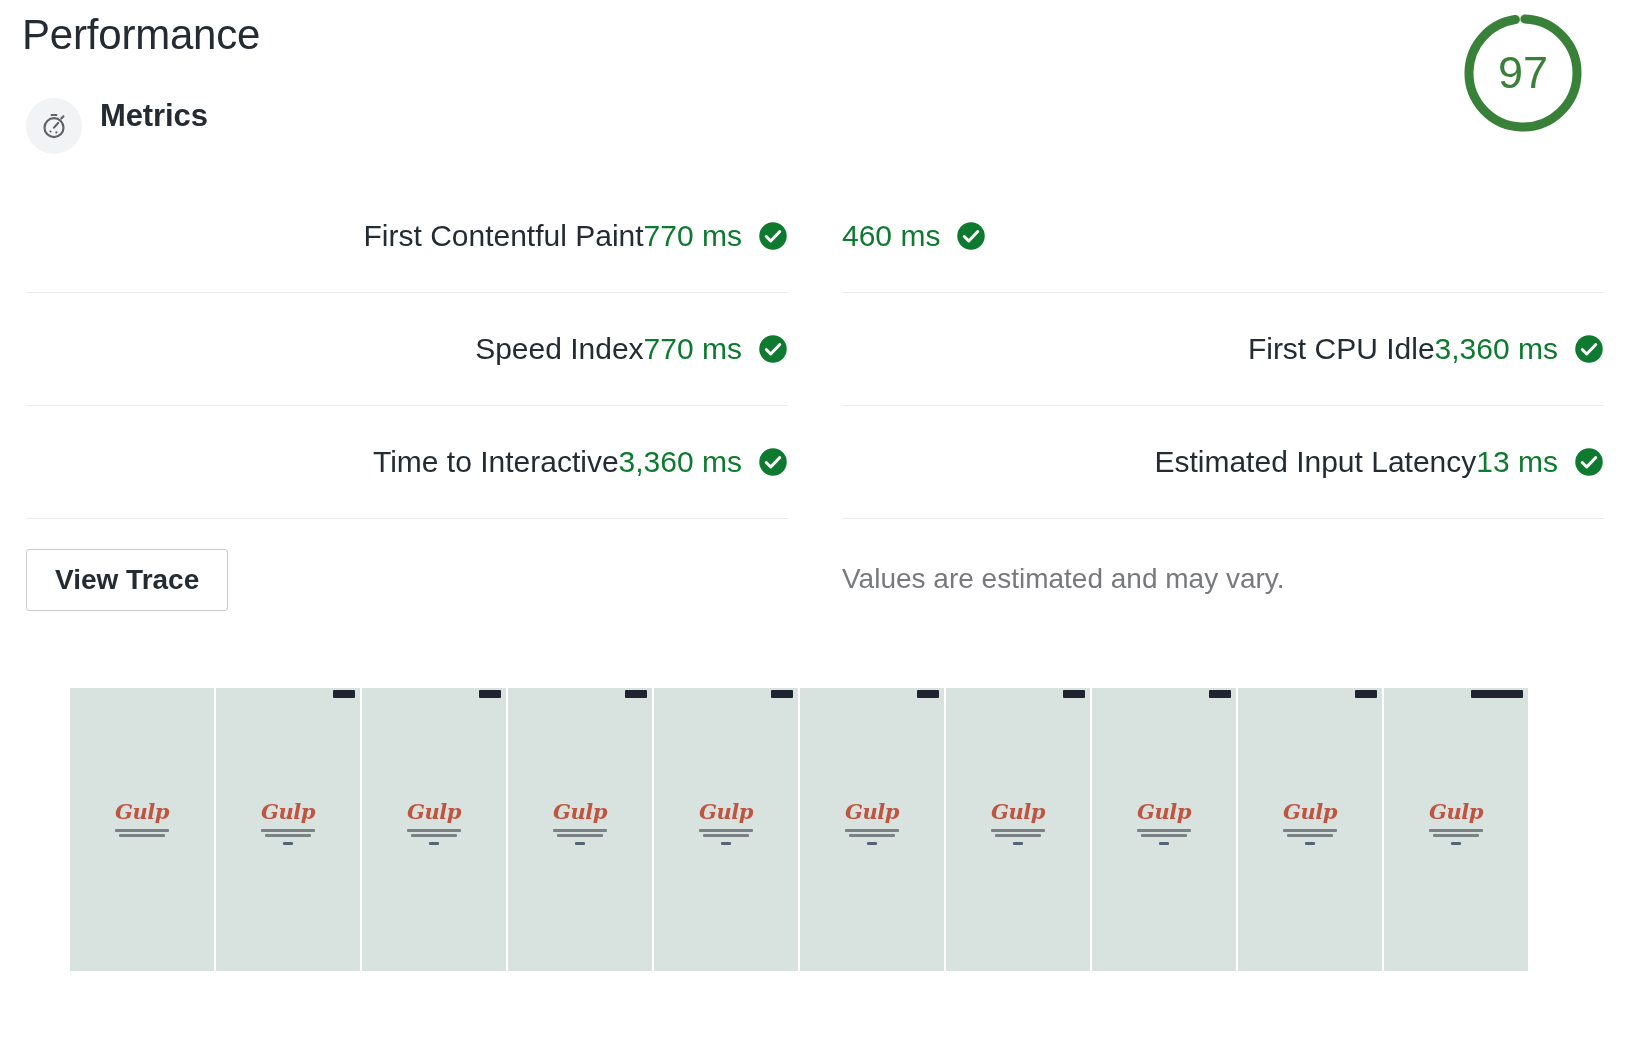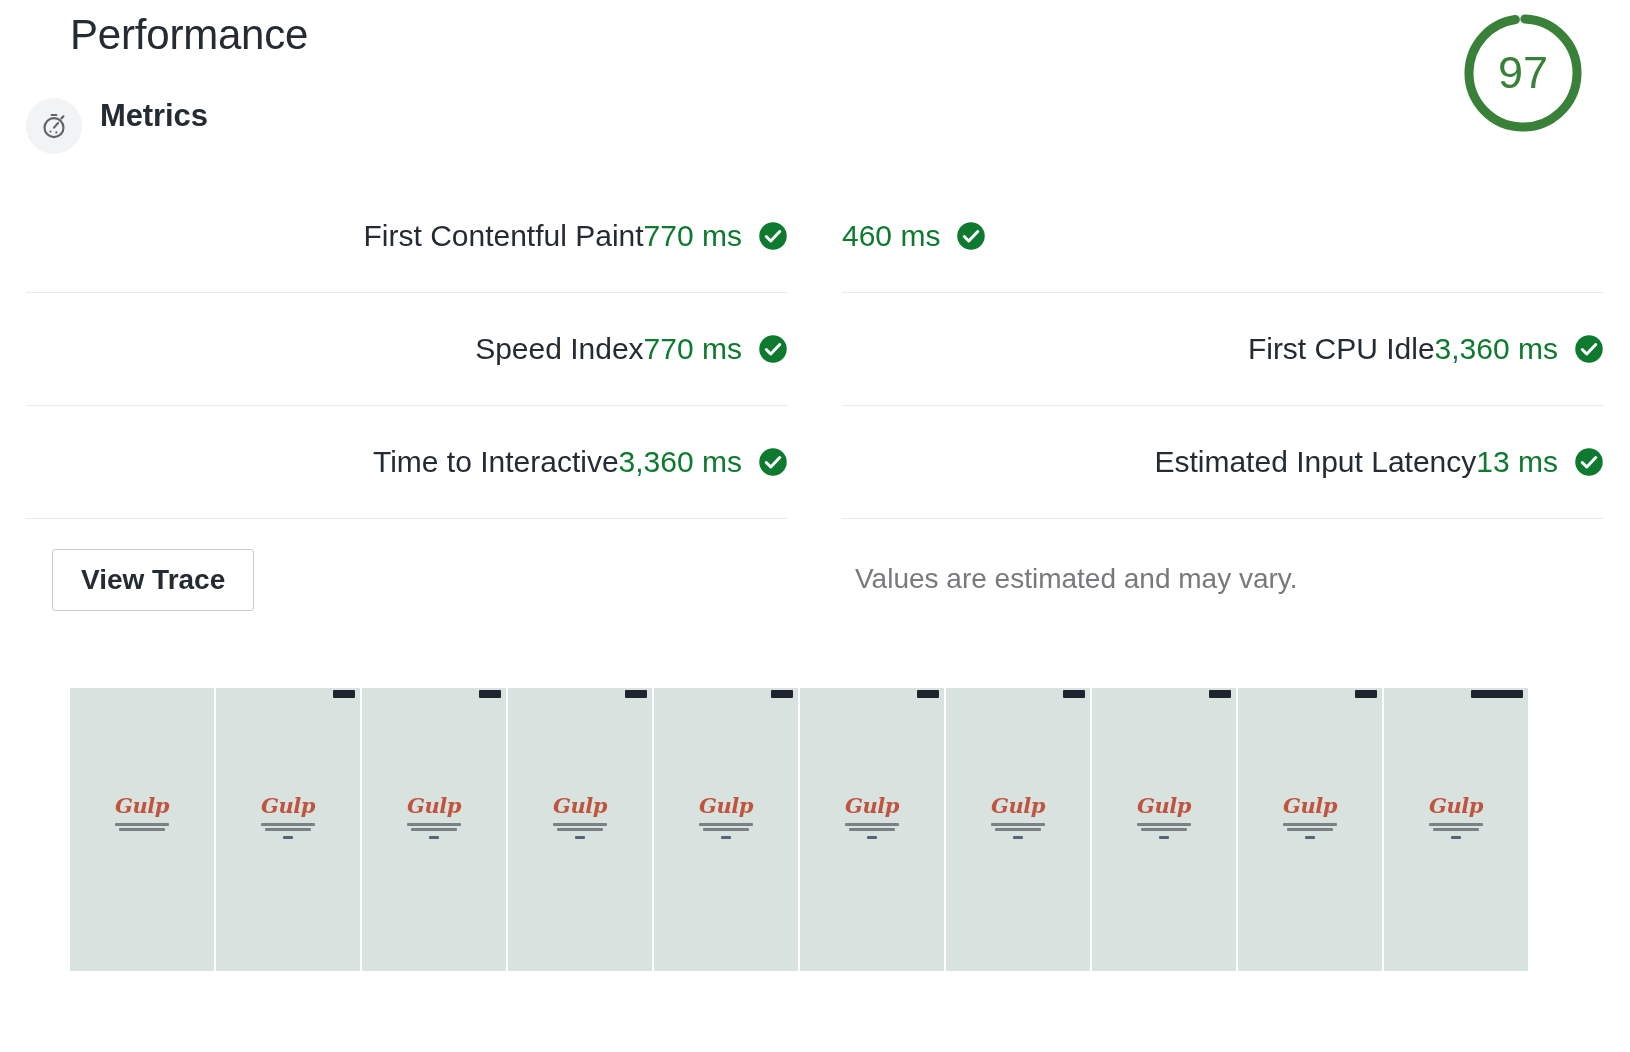--- a/index.html
+++ b/index.html
@@ -21,21 +21,20 @@
     width: 1630px;
     height: 1052px;
     box-sizing: border-box;
     padding: 0;
   }
 
   
   .header {
     position: relative;
     padding: 14px 0 0 22px;
-    margin-left: 48px;
   }
   .page-title {
     font-size: 42px;
     font-weight: 400;
     color: #242b33;
     letter-spacing: -0.2px;
     line-height: 1.0;
     margin: 0;
   }
 
@@ -125,21 +124,21 @@
     display: block;
   }
 
   
   .metrics-footer {
     display: flex;
     align-items: flex-start;
     padding: 30px 26px 0 26px;
     gap: 54px;
   }
-  .footer-left { flex: 1 1 0; margin-left: 26px; }
+  .footer-left { flex: 1 1 0; }
   .footer-right {
     flex: 1 1 0;
     text-align: left;
     padding-top: 14px;
   }
   .view-trace-btn {
     font-family: "Liberation Sans", sans-serif;
     font-size: 28px;
     font-weight: bold;
     color: #242b33;
@@ -185,21 +184,21 @@
     width: 22px;
     background: #1f2430;
     border-radius: 1px;
   }
   .frame-badge.wide { width: 52px; }
 
   .frame-content {
     position: absolute;
     left: 0;
     right: 0;
-    top: 107px;
+    top: 113px;
     text-align: center;
   }
   .frame-logo {
     font-family: "DejaVu Serif", serif;
     font-style: italic;
     font-weight: bold;
     font-size: 21px;
     color: #c0543f;
     letter-spacing: -0.5px;
     line-height: 1;

